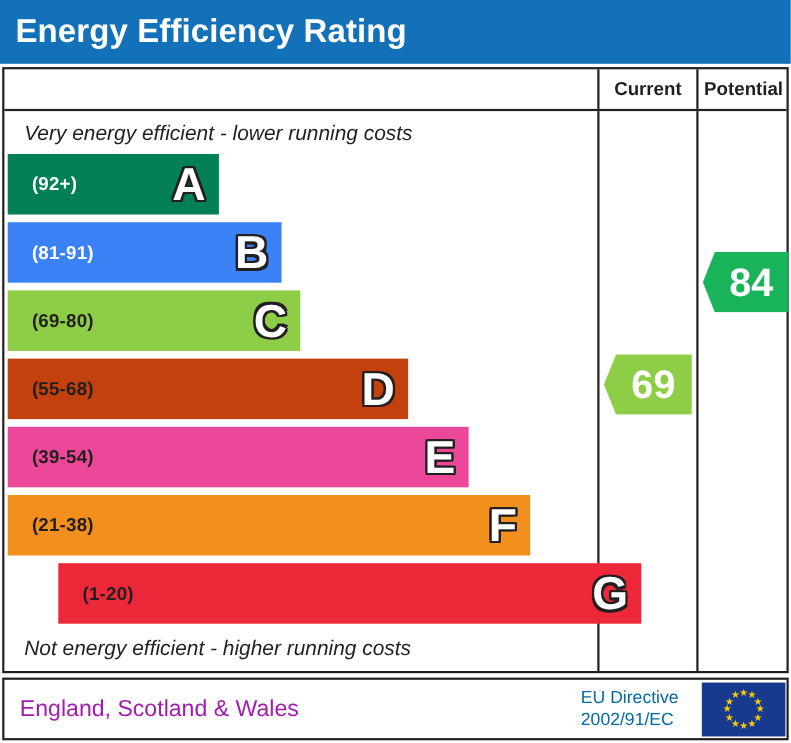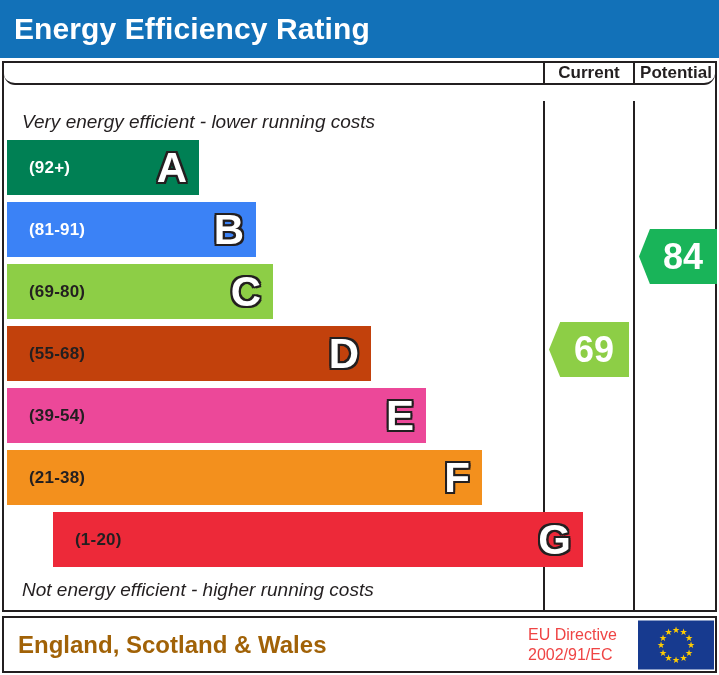--- a/index.html
+++ b/index.html
@@ -56,24 +56,23 @@
     box-sizing: border-box;
     background: #ffffff;
   }
 
   
   .col-head-row {
     position: absolute;
     left: 0;
     top: 0;
     right: 0;
-    height: 22px;
+    height: 38px;
     border-bottom: 2px solid #231f20;
     box-sizing: border-box;
-    border-radius: 11px;
   }
   .col-head {
     position: absolute;
     top: 0;
     height: 100%;
     display: flex;
     align-items: center;
     justify-content: center;
     font-size: 17px;
     font-weight: bold;
@@ -178,32 +177,32 @@
     height: 57px;
     border: 2px solid #231f20;
     box-sizing: border-box;
     background: #ffffff;
   }
   .footer-region {
     position: absolute;
     left: 14px;
     top: 50%;
     transform: translateY(-50%);
-    font-size: 24px;
-    font-weight: bold;
-    color: #a16207;
+    font-size: 21px;
+    font-weight: normal;
+    color: #a21caf;
     white-space: nowrap;
   }
   .footer-directive {
     position: absolute;
     left: 524px;
     top: 50%;
     transform: translateY(-50%);
     font-size: 16px;
-    color: #ef4444;
+    color: #0369a1;
     line-height: 1.25;
     text-align: left;
   }
   .eu-flag {
     position: absolute;
     left: 634px;
     top: 50%;
     transform: translateY(-50%);
     width: 76px;
     height: 49px;

